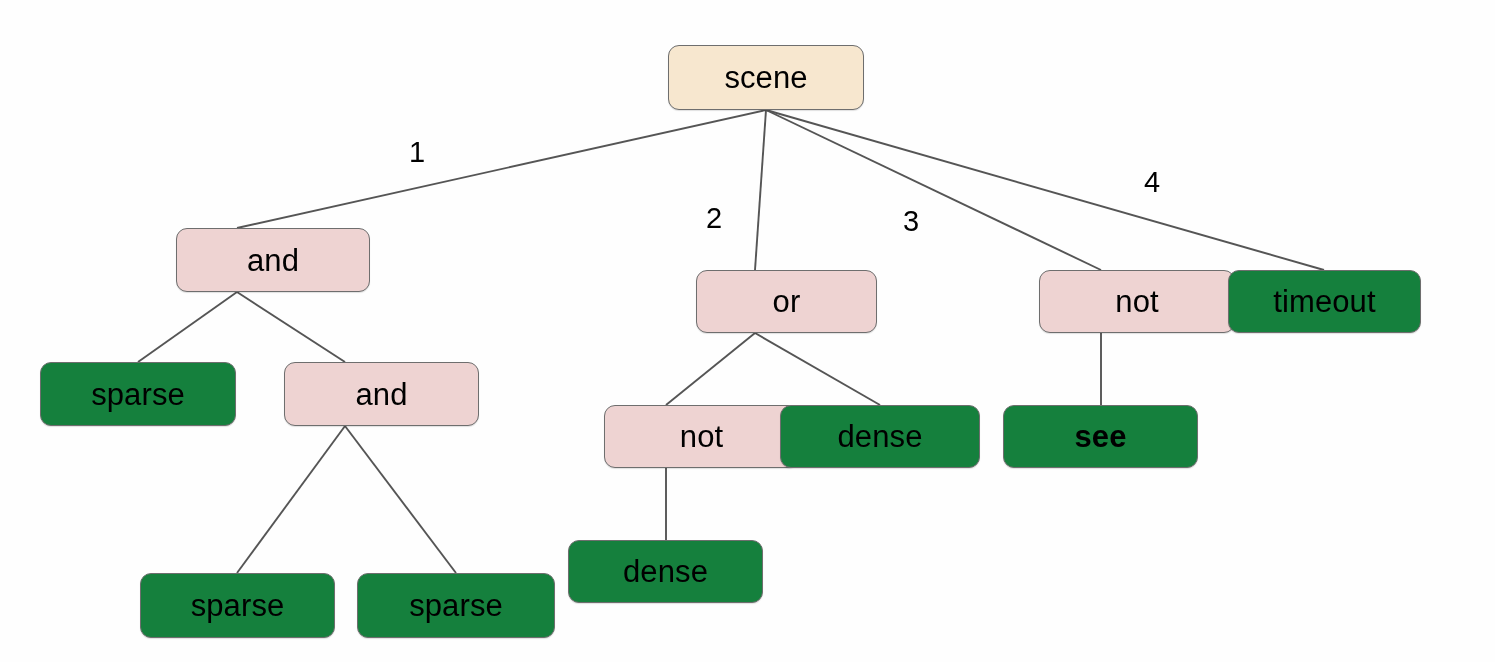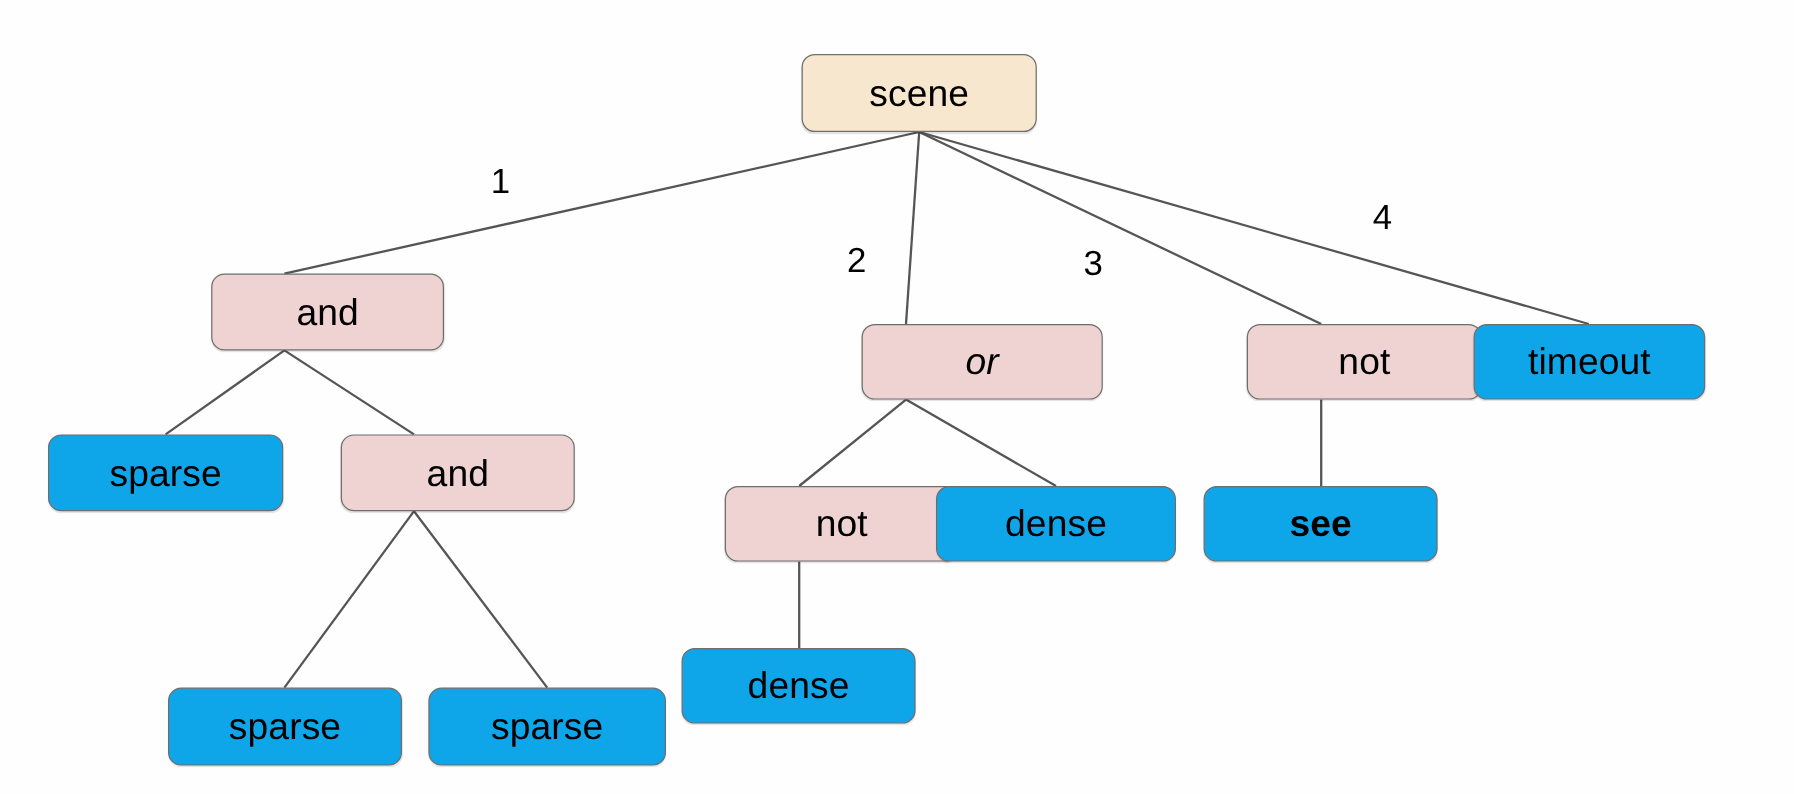--- a/index.html
+++ b/index.html
@@ -35,21 +35,21 @@
     justify-content: center;
     color: #000000;
     font-size: 31px;
     line-height: 1;
     letter-spacing: 0.1px;
     white-space: nowrap;
     box-shadow: 0 1px 1px rgba(0,0,0,0.12);
   }
   .node.root   { background: #f7e7cf; }
   .node.op     { background: #eed3d2; margin-left: 36px; }
-  .node.leaf   { background: #0ea5e9; }
+  .node.leaf   { background: #15803d; }
   .edge-label {
     position: absolute;
     font-size: 29px;
     color: #000000;
     line-height: 1;
     white-space: nowrap;
     transform: translate(-50%, -50%);
   }
 </style>
 </head>
@@ -66,21 +66,21 @@
       <line x1="345" y1="426" x2="237" y2="573" stroke="#555555" stroke-width="1.9"></line>
       <line x1="345" y1="426" x2="456" y2="573" stroke="#555555" stroke-width="1.9"></line>
       <line x1="755" y1="333" x2="666" y2="405" stroke="#555555" stroke-width="1.9"></line>
       <line x1="755" y1="333" x2="880" y2="405" stroke="#555555" stroke-width="1.9"></line>
       <line x1="666" y1="468" x2="666" y2="540" stroke="#555555" stroke-width="1.9"></line>
       <line x1="1101" y1="333" x2="1101" y2="405" stroke="#555555" stroke-width="1.9"></line>
     </svg>
   <div id="node-layer">
       <div class="node root" style="left: 668px; top: 45px; width: 196px; height: 65px;">scene</div>
       <div class="node op" style="left: 140px; top: 228px; width: 194px; height: 64px;">and</div>
-      <div class="node op" style="left: 682px; top: 270px; width: 201px; height: 63px; font-style: italic;">or</div>
+      <div class="node op" style="left: 660px; top: 270px; width: 181px; height: 63px;">or</div>
       <div class="node op" style="left: 1003px; top: 270px; width: 196px; height: 63px;">not</div>
       <div class="node leaf" style="left: 1228px; top: 270px; width: 193px; height: 63px;">timeout</div>
       <div class="node leaf" style="left: 40px; top: 362px; width: 196px; height: 64px;">sparse</div>
       <div class="node op" style="left: 248px; top: 362px; width: 195px; height: 64px;">and</div>
       <div class="node op" style="left: 568px; top: 405px; width: 195px; height: 63px;">not</div>
       <div class="node leaf" style="left: 780px; top: 405px; width: 200px; height: 63px;">dense</div>
       <div class="node leaf" style="left: 1003px; top: 405px; width: 195px; height: 63px; font-weight: bold;">see</div>
       <div class="node leaf" style="left: 568px; top: 540px; width: 195px; height: 63px;">dense</div>
       <div class="node leaf" style="left: 140px; top: 573px; width: 195px; height: 65px;">sparse</div>
       <div class="node leaf" style="left: 357px; top: 573px; width: 198px; height: 65px;">sparse</div>

